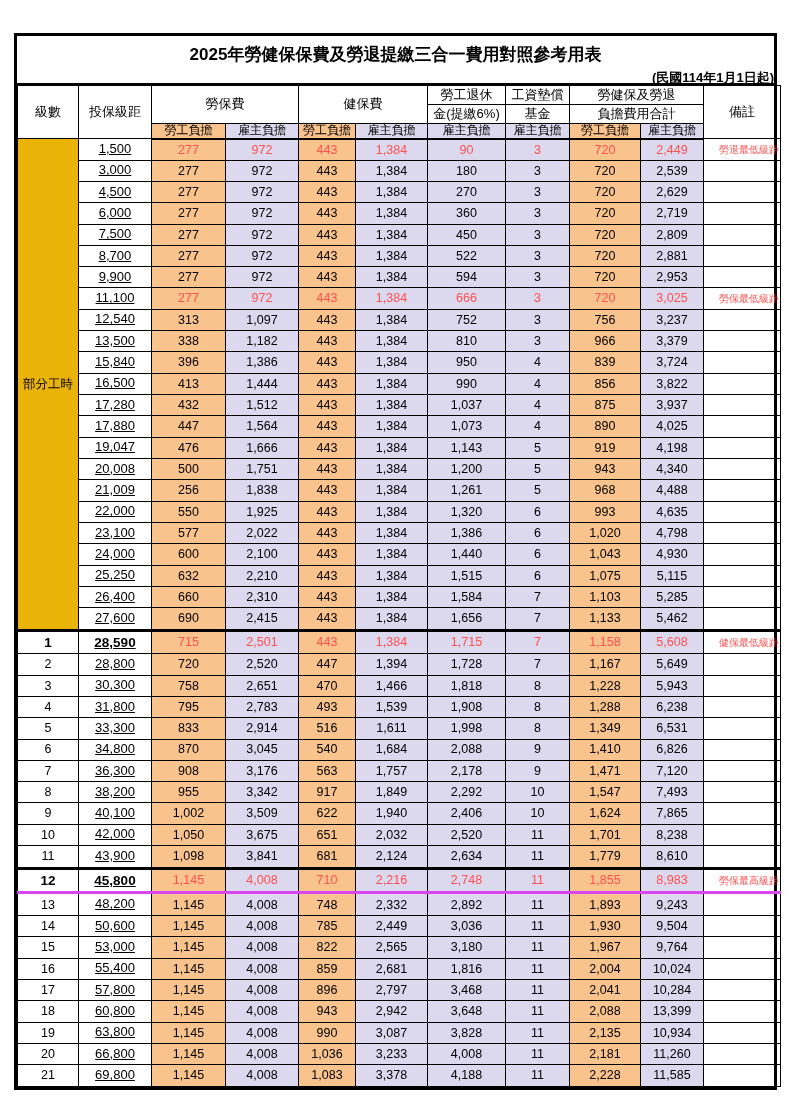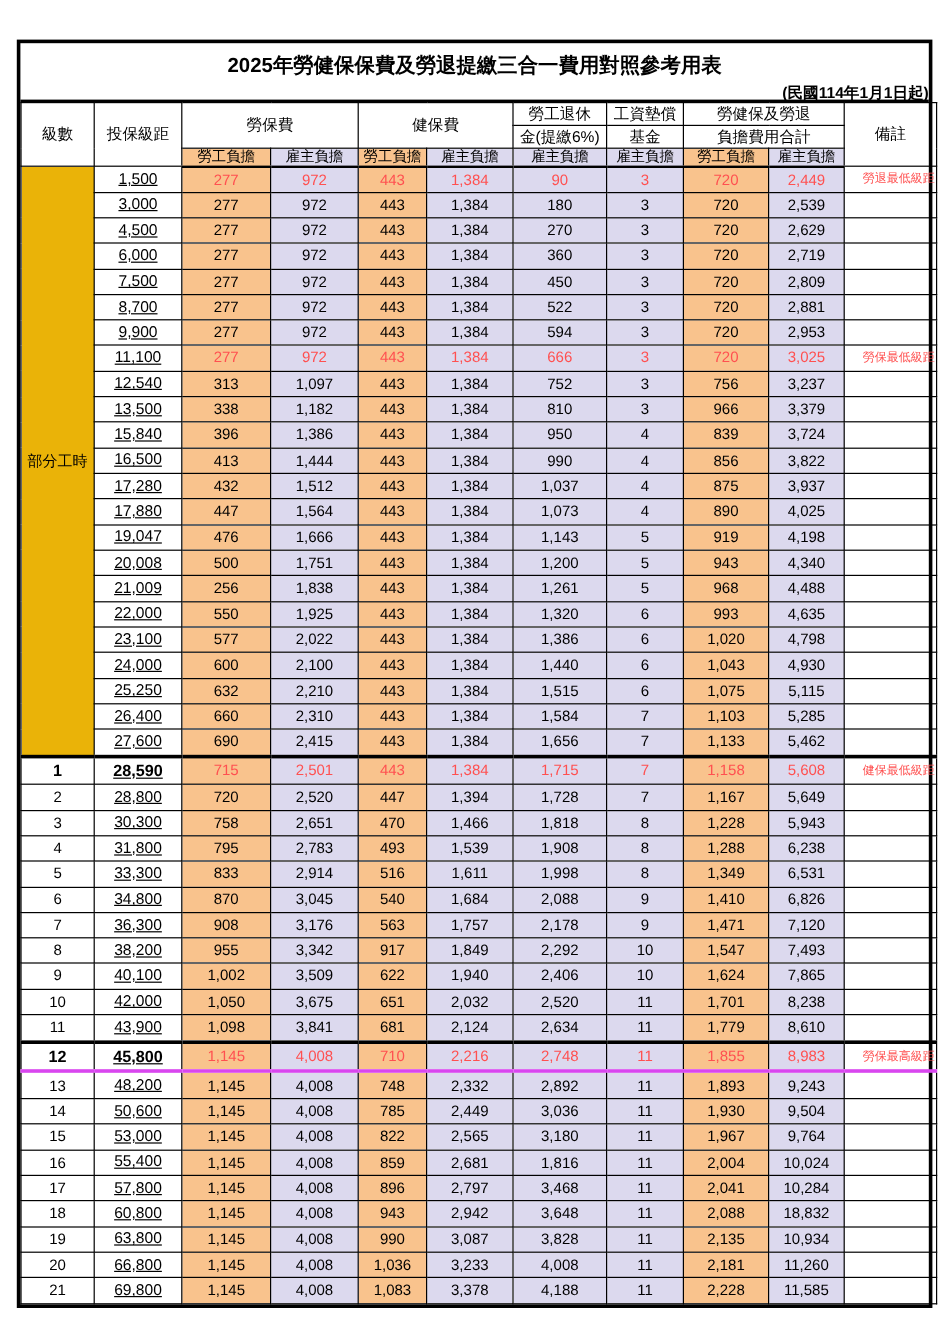--- a/index.html
+++ b/index.html
@@ -586,21 +586,21 @@
         <tr>
           <td class="level">18</td>
           <td class="bracket">60,800</td>
           <td class="val orange">1,145</td>
           <td class="val lav">4,008</td>
           <td class="val orange">943</td>
           <td class="val lav">2,942</td>
           <td class="val lav">3,648</td>
           <td class="val lav">11</td>
           <td class="val orange">2,088</td>
-          <td class="val lav">18,832</td>
+          <td class="val lav">13,399</td>
           <td class="note"></td>
         </tr>
         <tr>
           <td class="level">19</td>
           <td class="bracket">63,800</td>
           <td class="val orange">1,145</td>
           <td class="val lav">4,008</td>
           <td class="val orange">990</td>
           <td class="val lav">3,087</td>
           <td class="val lav">3,828</td>

